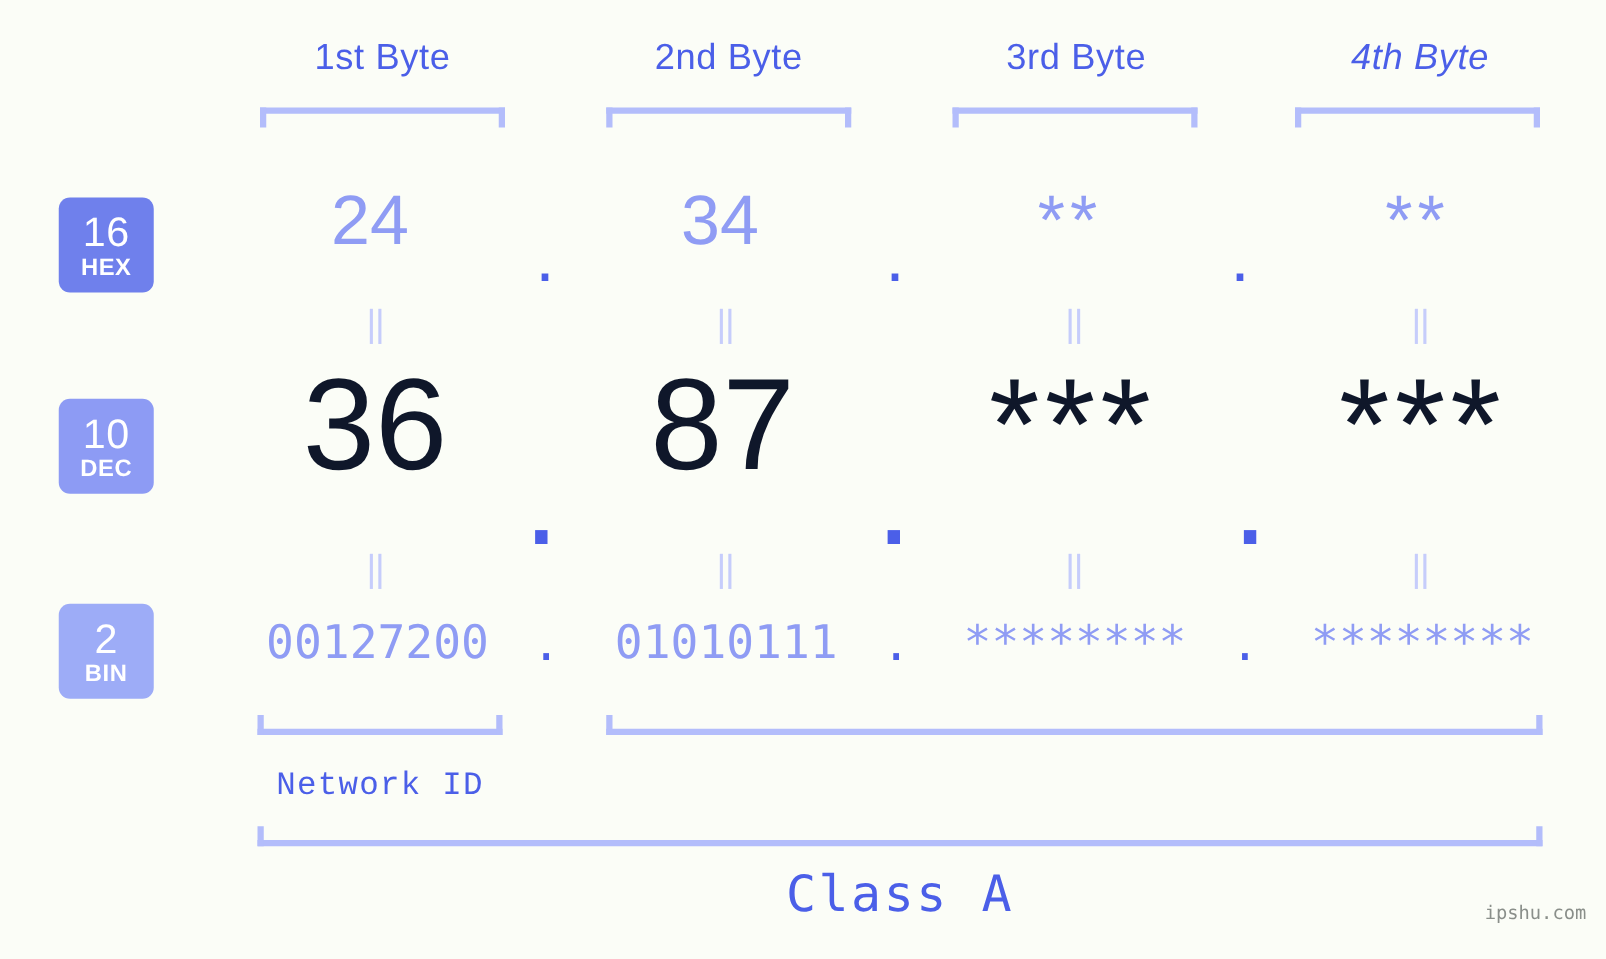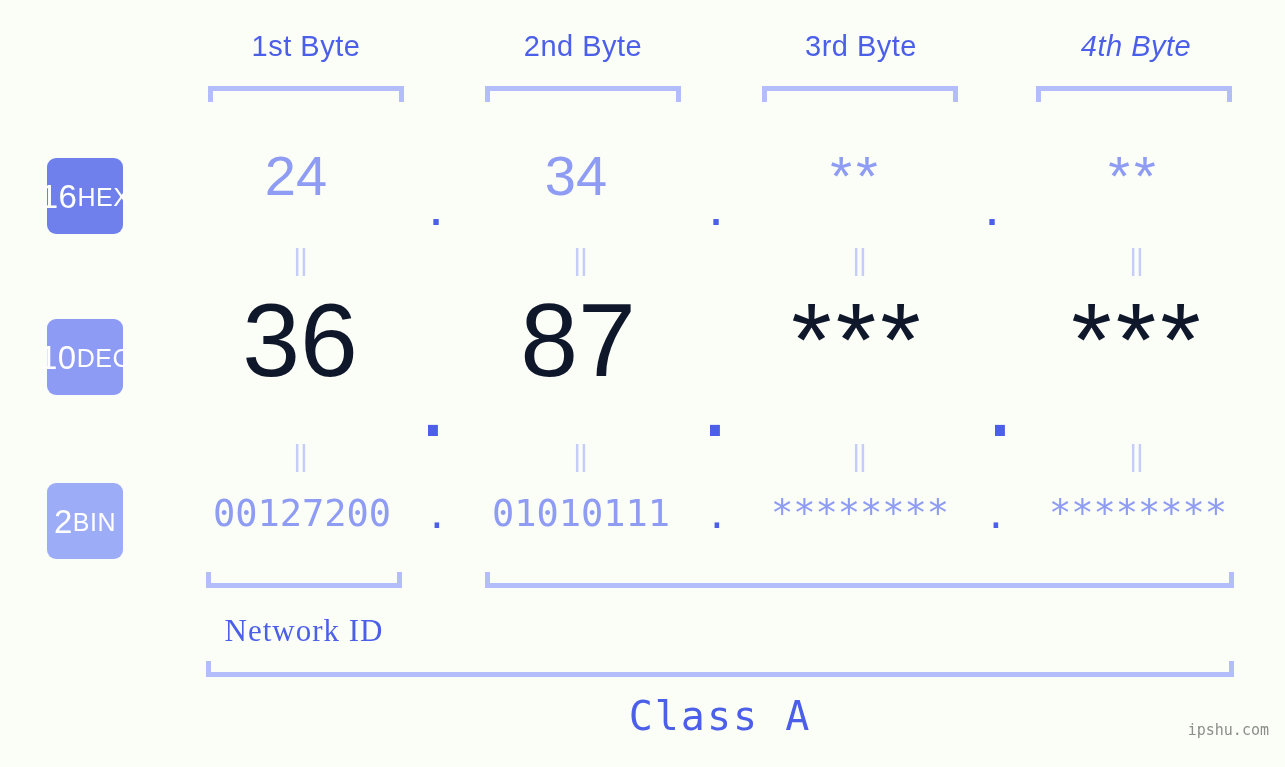--- a/index.html
+++ b/index.html
@@ -57,34 +57,34 @@
 
   
   .badge {
     position: absolute;
     left: 47px;
     width: 76px;
     height: 76px;
     border-radius: 9px;
     color: #ffffff;
     display: flex;
-    flex-direction: row;
+    flex-direction: column;
     align-items: center;
     justify-content: center;
     font-family: "Liberation Sans", sans-serif;
     line-height: 1;
   }
   .badge .num {
     font-size: 33px;
     font-weight: 400;
     letter-spacing: 0.5px;
   }
   .badge .nm {
-    font-size: 25px;
-    font-weight: 400;
+    font-size: 19px;
+    font-weight: 700;
     margin-top: 3px;
     letter-spacing: 0.5px;
   }
 
   
   .cell {
     position: absolute;
     text-align: center;
     white-space: nowrap;
     font-family: "Liberation Sans", sans-serif;
@@ -158,23 +158,23 @@
     line-height: 1;
     letter-spacing: -1px;
   }
   .eq-top { top: 245px; }
   .eq-bot { top: 441px; }
 
   
   .id-label {
     position: absolute;
     text-align: center;
-    font-size: 31px;
-    color: #4b5fe8;
-    font-family: Liberation Serif, serif;
+    font-size: 26px;
+    color: #4b5fe8;
+    font-family: Liberation Mono, monospace;
     white-space: nowrap;
     letter-spacing: 1px;
   }
 
   .class-label {
     position: absolute;
     text-align: center;
     font-size: 40px;
     color: #4b5fe8;
     font-family: "DejaVu Sans Mono", monospace;

